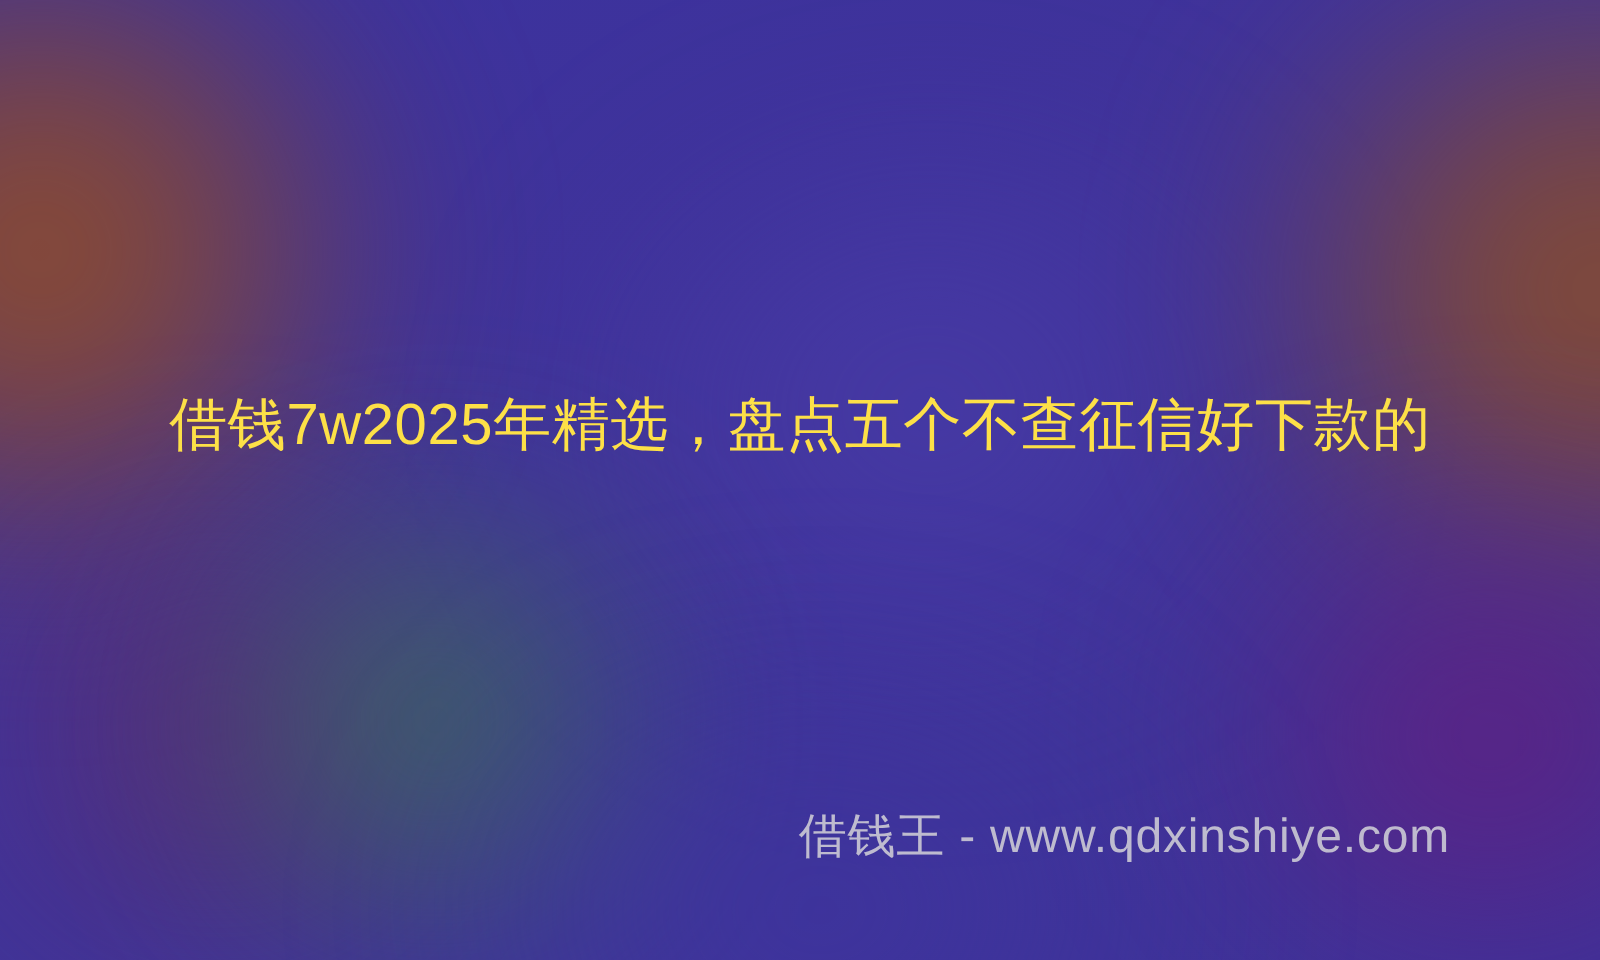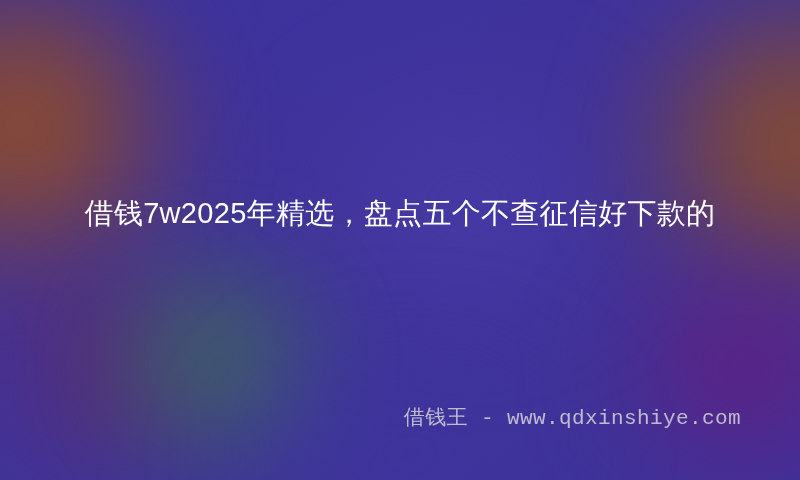--- a/index.html
+++ b/index.html
@@ -82,41 +82,40 @@
 
   
   .title-block {
     position: absolute;
     left: 40px;
     top: 190px;
     width: 720px;
     text-align: center;
   }
   .title-line {
-    color: #ffffff;
+    color: #fde047;
     font-size: 29px;
     line-height: 46px;
     letter-spacing: 0.3px;
     white-space: nowrap;
   }
 
   
   .watermark {
     position: absolute;
-    left: 16px;
+    left: 0;
     top: 405px;
     width: 725px;
     text-align: right;
     color: #c9c7d4;
-    font-size: 21px;
+    font-size: 24px;
     line-height: 28px;
     letter-spacing: 0.4px;
     white-space: nowrap;
     opacity: 0.92;
-    font-family: Liberation Mono, monospace;
   }
 </style>
 </head>
 <body>
 
 <div id="stage">
 
   <div class="bg-base"></div>
   <div class="blob blob-indigo-mid"></div>
   <div class="blob blob-rust-left"></div>

